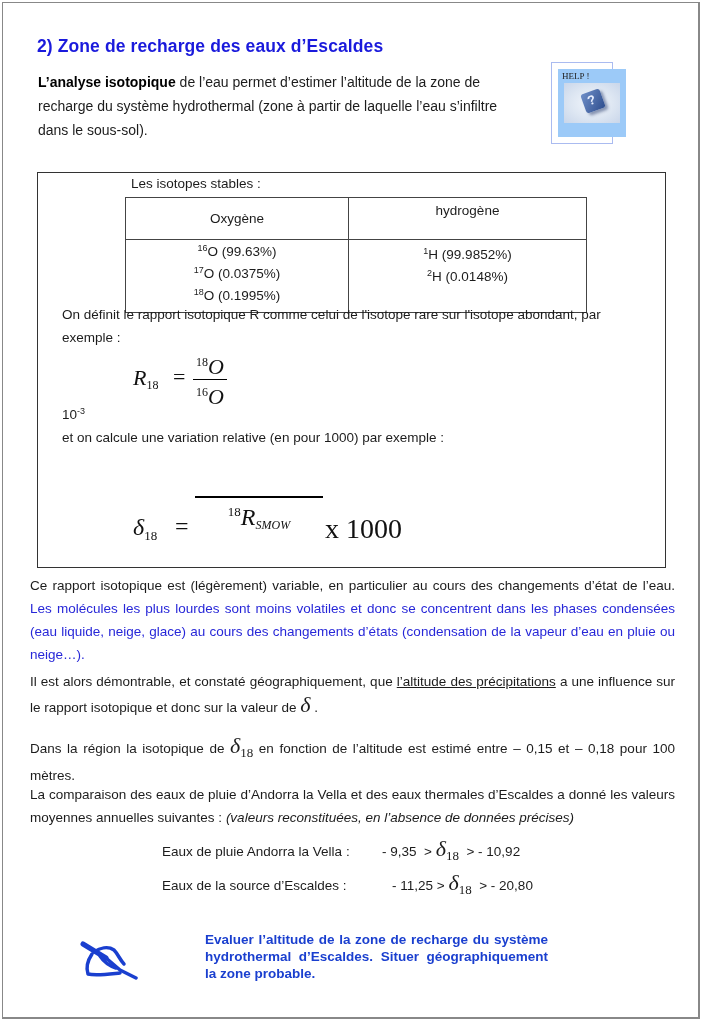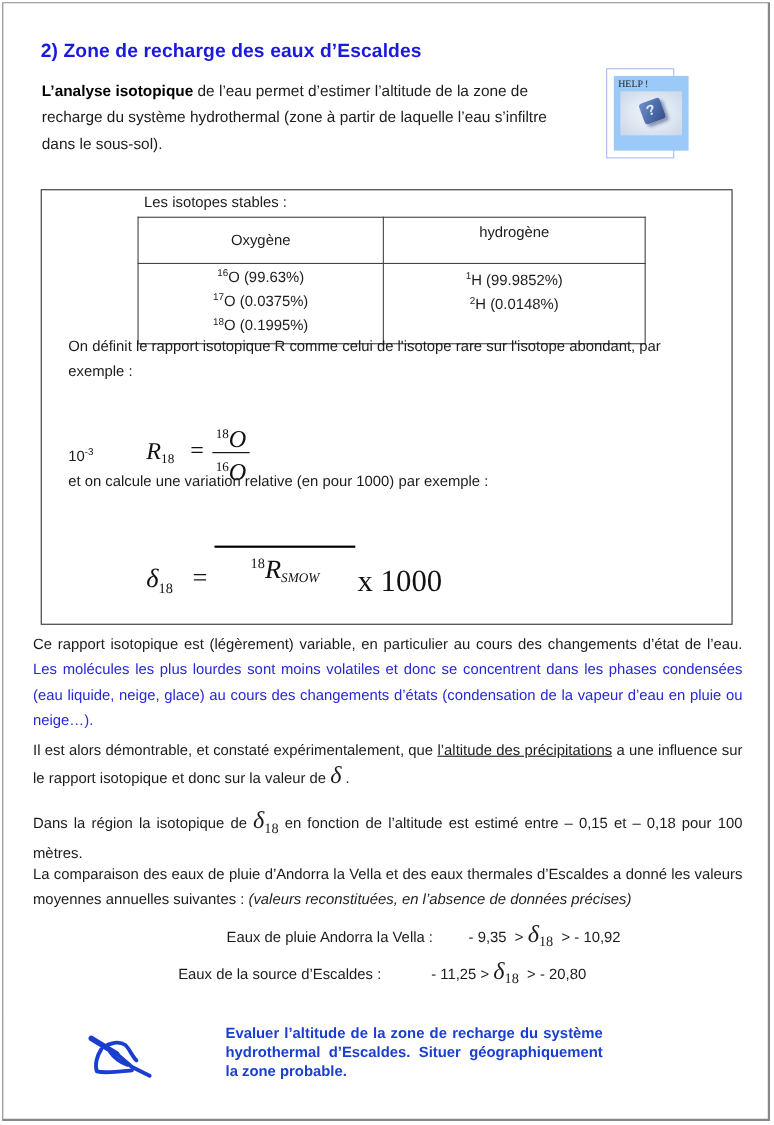--- a/index.html
+++ b/index.html
@@ -27,21 +27,21 @@
     table.iso { position: absolute; left: 125px; top: 197px; width: 462px; border-collapse: collapse; font-size: 13.5px; color: #1c1c1c; }
     table.iso td, table.iso th { border: 1px solid #444; text-align: center; font-weight: normal; vertical-align: top; }
     table.iso th { height: 36px; padding: 0; }
     table.iso th.ox { width: 222px; vertical-align: middle; }
     table.iso th.hy { padding-top: 5px; }
     table.iso td { padding: 1px 0 2px 0; line-height: 22px; height: 66px; }
     table.iso td.hcol { padding-top: 4px; }
     sup.s { font-size: 9px; vertical-align: 5px; line-height: 0; }
 
     .txt { position: absolute; font-size: 13.5px; line-height: 23px; color: #1c1c1c; }
-    .formula1 { position: absolute; left: 133px; top: 351px; height: 50px; width: 120px; font-family: "Liberation Serif", serif; margin-top: 32px; }
+    .formula1 { position: absolute; left: 133px; top: 351px; height: 50px; width: 120px; font-family: "Liberation Serif", serif; }
     .f-R { position: absolute; left: 0; top: 14px; font-size: 22px; font-style: italic; }
     .f-R sub { font-size: 12px; font-style: normal; vertical-align: -4px; }
     .f-eq { position: absolute; left: 40px; top: 13px; font-size: 22px; }
     .f-frac { position: absolute; left: 60px; top: 0; width: 34px; text-align: center; }
     .f-num { font-size: 22px; font-style: italic; line-height: 22px; }
     .f-num sup, .f-den sup { font-size: 12px; font-style: normal; vertical-align: 8px; }
     .f-line { height: 1px; background: #000; margin: 1px 0; }
     .f-den { font-size: 22px; font-style: italic; line-height: 22px; }
 
     .formula2 { position: absolute; left: 133px; top: 495px; width: 280px; height: 70px; font-family: "Liberation Serif", serif; }
@@ -131,28 +131,28 @@
   <div class="d-eq">=</div>
   <div class="d-frac">
     <div class="d-line"></div>
     <div class="d-den"><sup>18</sup><span>R</span><sub>SMOW</sub></div>
   </div>
   <div class="d-mult">x 1000</div>
 </div>
 
 <div class="para" style="top:574px;"><span>Ce rapport isotopique est (légèrement) variable, en particulier au cours des changements d’état de l’eau. </span><span class="blue">Les molécules les plus lourdes sont moins volatiles et donc se concentrent dans les phases condensées (eau liquide, neige, glace) au cours des changements d’états (condensation de la vapeur d’eau en pluie ou neige…).</span></div>
 
-<div class="para" style="top:670px;"><span>Il est alors démontrable, et constaté expérimentalement, que </span><span class="u">l’altitude des précipitations</span><span> a une influence sur le rapport isotopique et donc sur la valeur de </span><span class="delta">δ</span><span> .</span></div>
+<div class="para" style="top:670px;"><span>Il est alors démontrable, et constaté géographiquement, que </span><span class="u">l’altitude des précipitations</span><span> a une influence sur le rapport isotopique et donc sur la valeur de </span><span class="delta">δ</span><span> .</span></div>
 
 <div class="para" style="top:734px;"><span>Dans la région la isotopique de </span><span class="delta"><span>δ</span><sub>18</sub></span><span> en fonction de l’altitude est estimé entre – 0,15 et  – 0,18 pour 100 mètres.</span></div>
 
 <div class="para" style="top:783px;"><span>La comparaison des eaux de pluie d’Andorra la Vella et des eaux thermales d’Escaldes a donné les valeurs moyennes annuelles suivantes : </span><i>(valeurs reconstituées, en l’absence de données précises)</i></div>
 
 <div class="vals" style="left:162px; top:836px;">
-  <span style="display:inline-block; width:220px;margin-left:44px;">Eaux de pluie Andorra la Vella :</span><span>- 9,35</span>&nbsp; <span>&gt;</span> <span class="delta"><span>δ</span><sub>18</sub></span>&nbsp; <span>&gt;</span> <span>- 10,92</span>
+  <span style="display:inline-block; width:220px;">Eaux de pluie Andorra la Vella :</span><span>- 9,35</span>&nbsp; <span>&gt;</span> <span class="delta"><span>δ</span><sub>18</sub></span>&nbsp; <span>&gt;</span> <span>- 10,92</span>
 </div>
 
 <div class="vals" style="left:162px; top:870px;">
   <span style="display:inline-block; width:230px;">Eaux de la source d’Escaldes :</span><span>- 11,25</span> <span>&gt;</span> <span class="delta"><span>δ</span><sub>18</sub></span>&nbsp; <span>&gt;</span> <span>- 20,80</span>
 </div>
 
 <svg class="pen" viewBox="0 0 60 40">
   <g fill="none" stroke="#1a3fcf" stroke-width="3.5" stroke-linecap="round" stroke-linejoin="round">
     <path d="M3 4 L26 18" stroke-width="5"></path>
     <path d="M14 12 C 20 8, 28 6, 34 10 C 38 14, 40 20, 44 24"></path>

